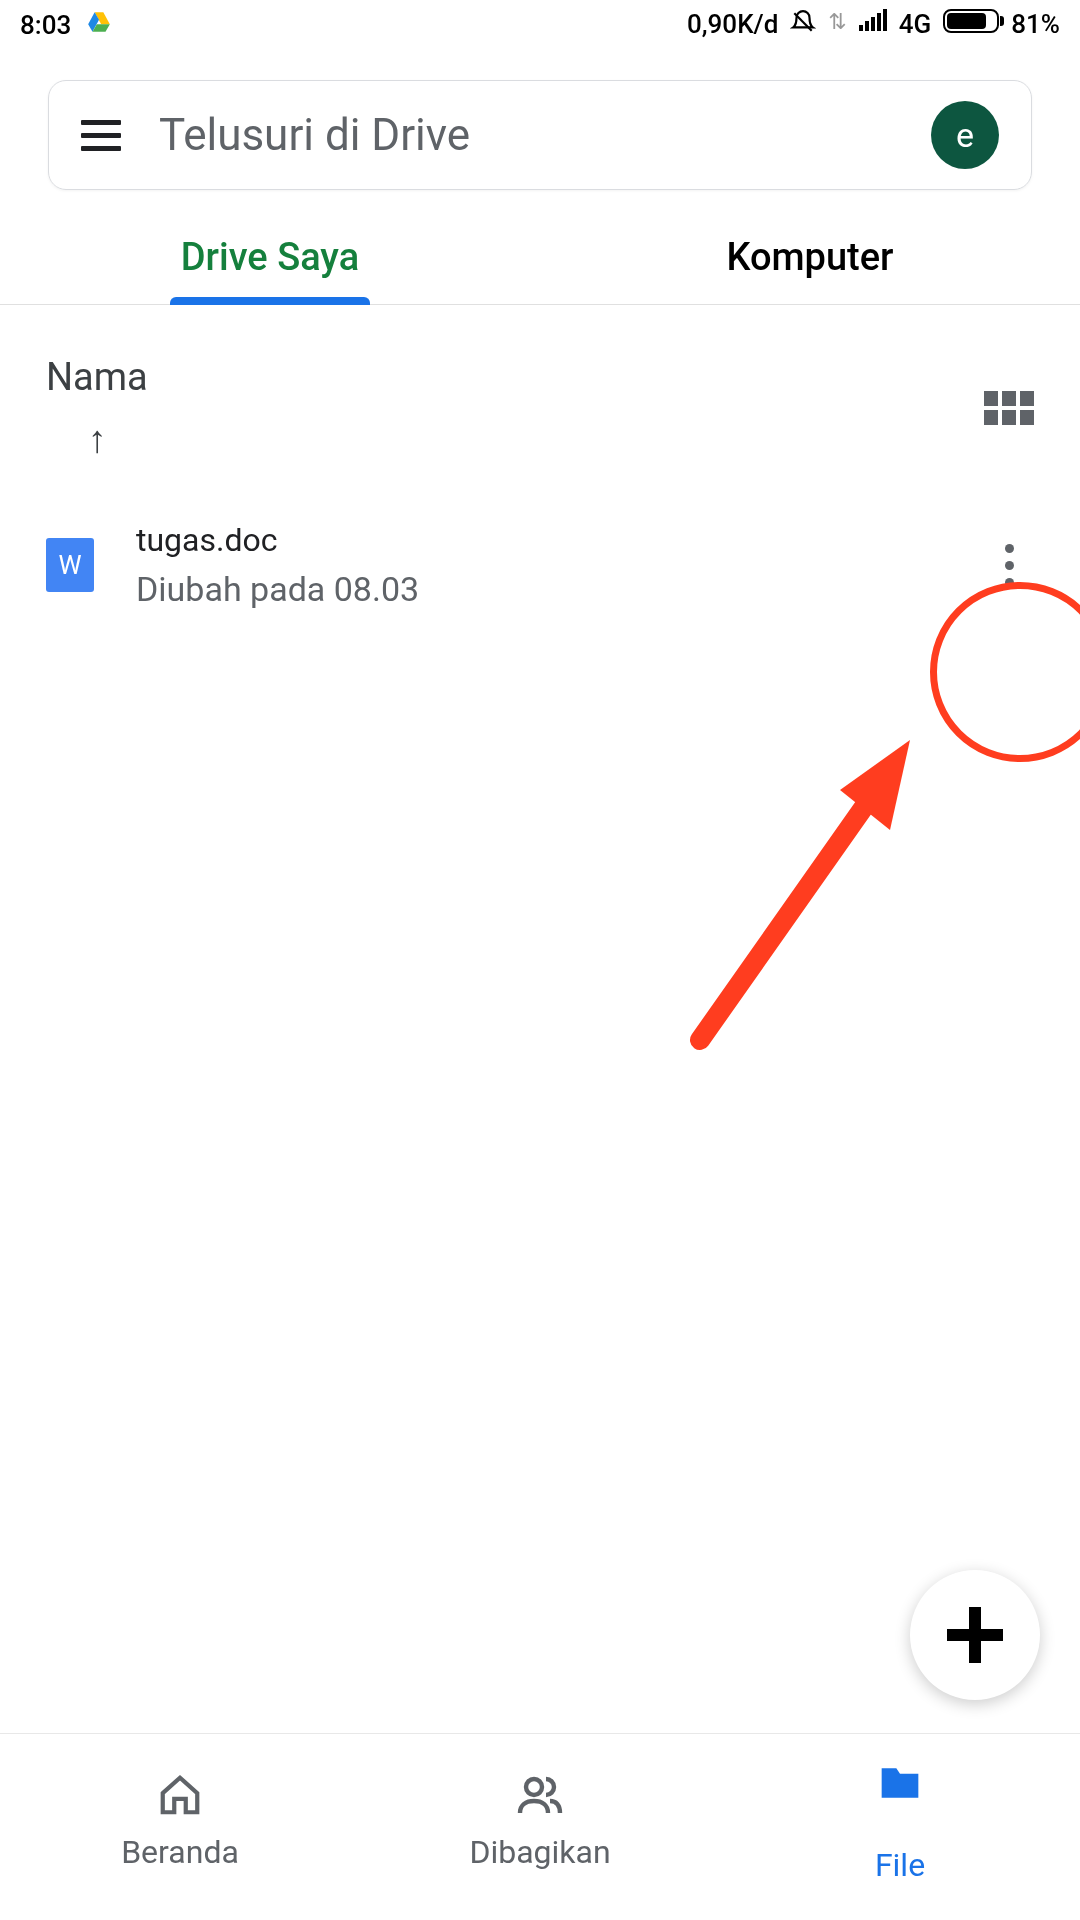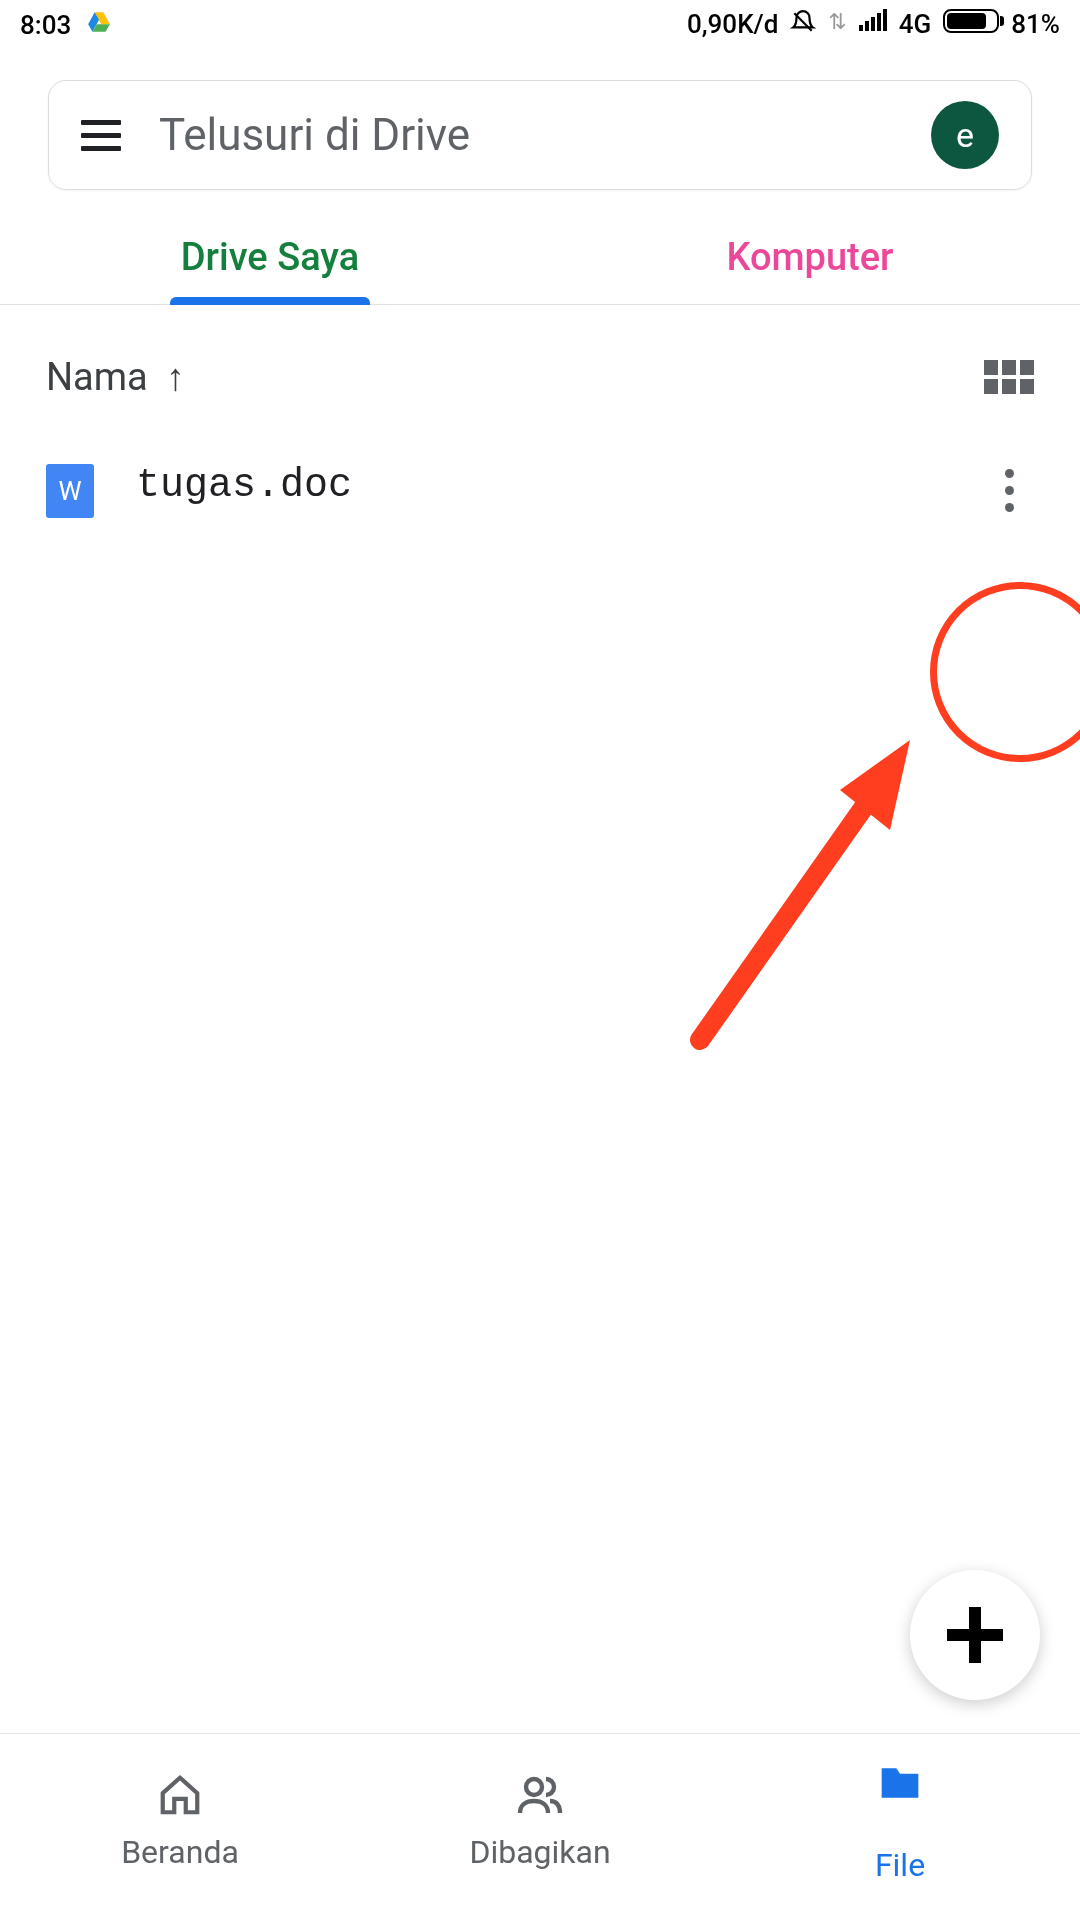--- a/index.html
+++ b/index.html
@@ -115,21 +115,21 @@
       display: flex;
       height: 95px;
       border-bottom: 1.5px solid #e0e0e0;
     }
     .tab {
       flex: 1;
       display: flex;
       align-items: center;
       justify-content: center;
       font-size: 38px;
-      color: #ec4899;
+      color: #000000;
       font-weight: 500;
       position: relative;
       cursor: pointer;
     }
     .tab.active { color: #15803d; }
     .tab.active::after {
       content: '';
       position: absolute;
       bottom: -1px;
       width: 200px;
@@ -144,20 +144,21 @@
       justify-content: space-between;
       padding: 50px 46px 30px;
     }
     .sort-label {
       display: flex;
       align-items: center;
       gap: 18px;
       font-size: 38px;
       color: #3c4043;
       cursor: pointer;
+      flex-direction: column;
     }
     .view-toggle {
       display: grid;
       grid-template-columns: repeat(3, 1fr);
       grid-template-rows: repeat(2, 1fr);
       gap: 4px;
       width: 50px;
       height: 34px;
       cursor: pointer;
     }
@@ -176,24 +177,23 @@
       display: flex;
       align-items: center;
       justify-content: center;
       color: #fff;
       font-size: 26px;
       font-weight: 400;
       border-radius: 3px;
     }
     .file-info { flex: 1; }
     .file-name {
-      font-size: 40px;
+      font-size: 32px;
       color: #202124;
       margin-bottom: 10px;
-      font-family: Liberation Mono, monospace;
     }
     .file-meta {
       font-size: 34px;
       color: #5f6368;
     }
     .more-btn {
       width: 50px;
       display: flex;
       flex-direction: column;
       align-items: center;
@@ -346,20 +346,21 @@
       <span></span>
       <span></span>
       <span></span>
   </div>
 </div>
 
 <div class="file-item">
   <div class="file-icon">W</div>
   <div class="file-info">
     <div class="file-name">tugas.doc</div>
+    <div class="file-meta">Diubah pada 08.03</div>
   </div>
   <div class="more-btn">
     <span></span>
       <span></span>
       <span></span>
   </div>
 </div>
 
 <div class="annotation-circle"></div>
 <svg class="annotation-arrow" viewBox="0 0 260 340">

